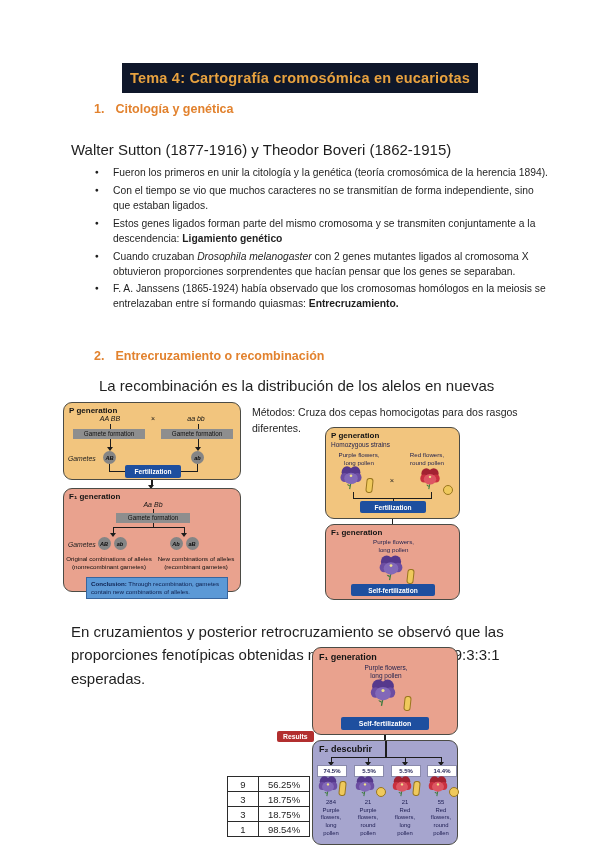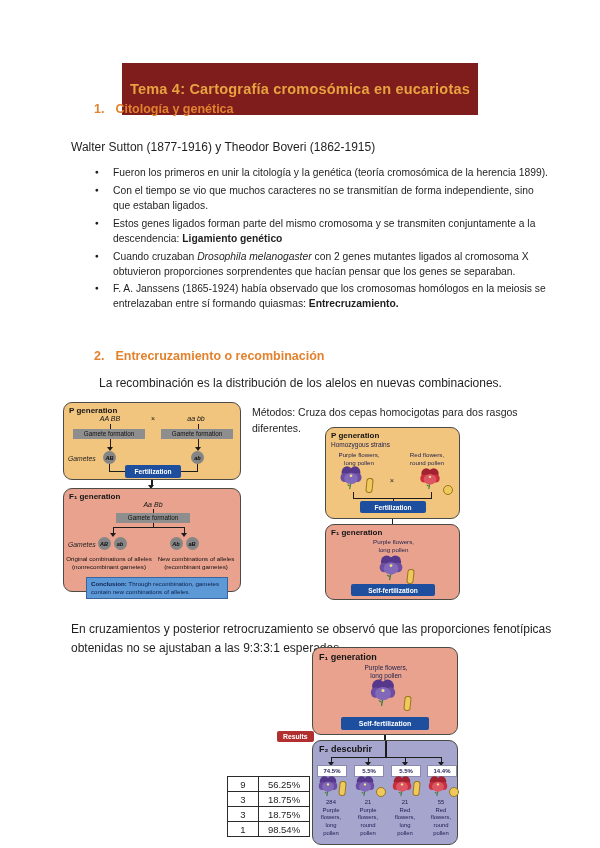--- a/index.html
+++ b/index.html
@@ -2,26 +2,26 @@
 <html><head>
 <meta charset="utf-8">
 <style>
   html,body{margin:0;padding:0;}
   body{width:600px;height:848px;position:relative;background:#ffffff;
        font-family:"Liberation Sans",sans-serif;color:#1f1f1f;overflow:hidden;}
   .abs{position:absolute;}
 
   
   .title-wrap{position:absolute;top:63px;left:0;right:0;text-align:center;}
-  .title-hl{display:inline-block;background:#7f1d1d;color:#E8A23F;font-weight:bold;
-            font-size:14.5px;padding:18px 8px;letter-spacing:.2px;}
+  .title-hl{display:inline-block;background:#0f172a;color:#E8A23F;font-weight:bold;
+            font-size:14.5px;padding:7px 8px;letter-spacing:.2px;}
   .heading{position:absolute;color:#E2822E;font-weight:bold;font-size:12.5px;}
   .heading .hnum{margin-right:11px;}
 
-  .para{position:absolute;font-size:12px;line-height:1.55;color:#1f1f1f;}
+  .para{position:absolute;font-size:15px;line-height:1.55;color:#1f1f1f;}
 
   
   ul.bullets{position:absolute;left:94px;top:166px;width:458px;margin:0;padding:0;list-style:none;}
   ul.bullets li{position:relative;padding-left:19px;margin-bottom:3px;font-size:10.3px;line-height:1.45;}
   ul.bullets li::before{content:"●";position:absolute;left:1px;top:1px;font-size:6.5px;}
 
   
   .fig{position:absolute;}
   .box{position:absolute;border:1.5px solid #4b4b45;border-radius:9px;box-sizing:border-box;}
   .bg-or{background:#F2C57E;}
@@ -70,21 +70,21 @@
   <span class="title-hl">Tema 4: Cartografía cromosómica en eucariotas</span>
 </div>
 
 <div class="heading" style="left:94px;top:102px;">
   <span class="hnum">1.</span><span>Citología y genética</span>
 </div>
 
 <div class="para" style="left:71px;top:138px;width:480px;">Walter Sutton (1877-1916) y Theodor Boveri (1862-1915)</div>
 
 <ul class="bullets">
-    <li><span>Fueron los primeros en unir la citología y la genética (teoría cromosómica de la herencia 1899).</span></li>
+    <li><span>Fueron los primeros en unir la citología y la genética (teoría cromosómica de la herencia 1894).</span></li>
     <li><span>Con el tiempo se vio que muchos caracteres no se transmitían de forma independiente, sino que estaban ligados.</span></li>
     <li><span>Estos genes ligados forman parte del mismo cromosoma y se transmiten conjuntamente a la descendencia: </span><span style="font-weight: bold;">Ligamiento genético</span></li>
     <li><span>Cuando cruzaban </span><span style="font-style: italic;">Drosophila melanogaster</span><span> con 2 genes mutantes ligados al cromosoma X obtuvieron proporciones sorprendentes que hacían pensar que los genes se separaban.</span></li>
     <li><span>F. A. Janssens (1865-1924) había observado que los cromosomas homólogos en la meiosis se entrelazaban entre sí formando quiasmas: </span><span style="font-weight: bold; margin-top: 28px;">Entrecruzamiento.</span></li>
   </ul>
 
 <div class="heading" style="left:94px;top:349px;">
   <span class="hnum">2.</span><span>Entrecruzamiento o recombinación</span>
 </div>
 

